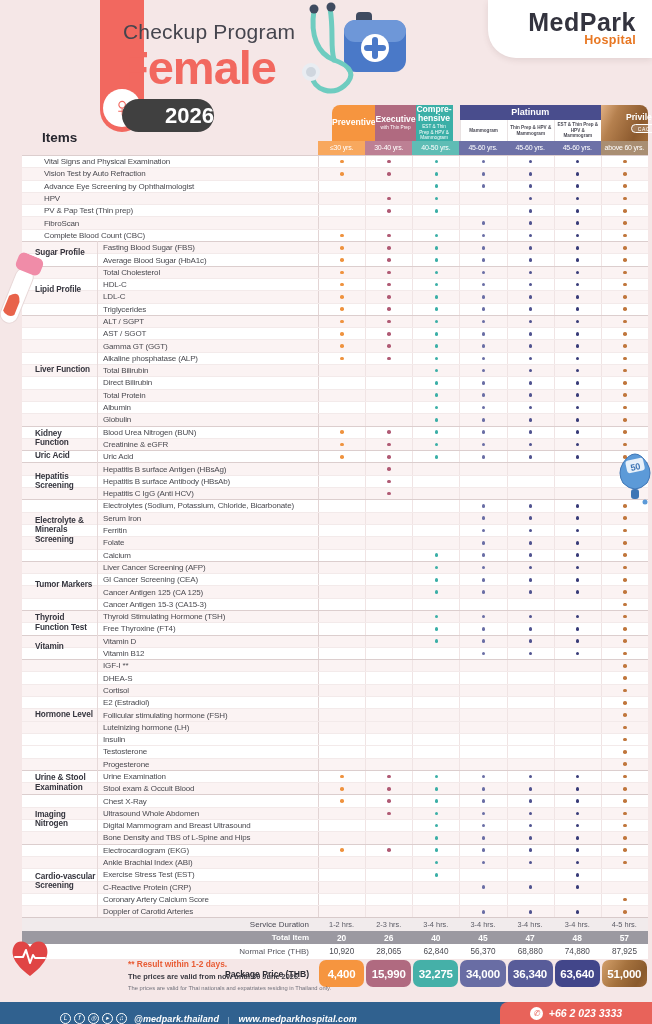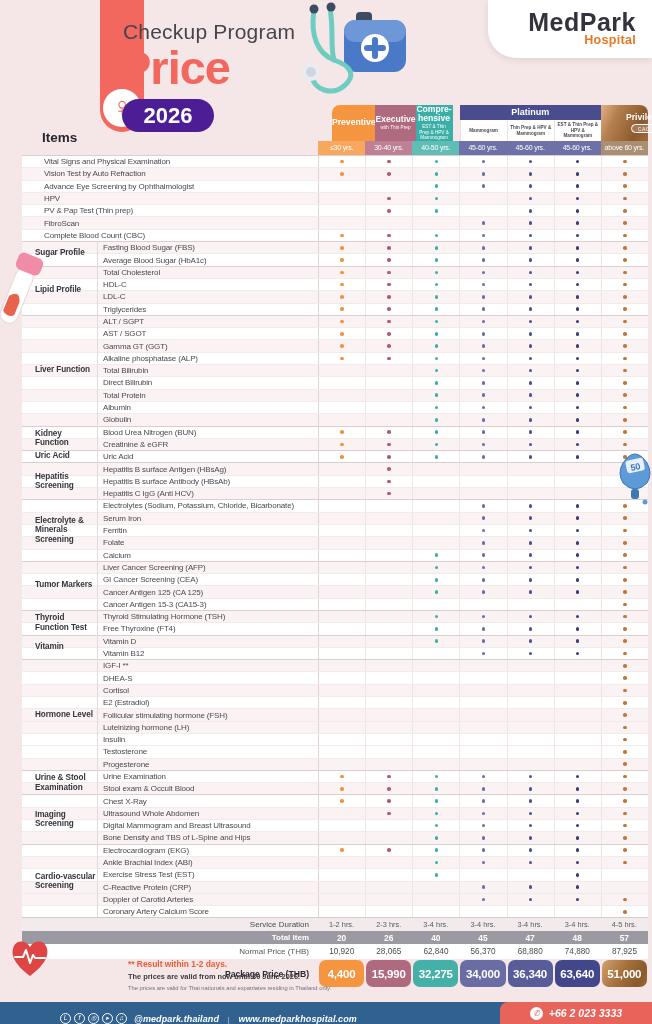--- a/index.html
+++ b/index.html
@@ -6,22 +6,22 @@
   .page{position:relative;width:652px;height:1024px;background:#F5E7E7;overflow:hidden;
         font-family:"Liberation Sans",sans-serif;-webkit-font-smoothing:antialiased;}
   
   .fem-badge{position:absolute;left:100px;top:0;width:44px;height:132px;background:#F2685F;
              border-radius:0 0 22px 22px;}
   .fem-circle{position:absolute;left:3px;bottom:5px;width:38px;height:38px;background:#fff;
               border-radius:50%;display:flex;align-items:center;justify-content:center;}
   .fem-sym{color:#F2685F;font-size:27px;font-weight:bold;line-height:1;margin-top:-2px;}
   .eyebrow{position:absolute;left:123px;top:20px;font-size:21px;color:#45454E;letter-spacing:.2px;}
   .big-title{position:absolute;left:120px;top:40px;font-size:47px;font-weight:bold;color:#F2685F;letter-spacing:-1px;}
-  .year-pill{position:absolute;left:122px;top:99px;width:92px;height:33px;background:#4c1d95;
-             border-radius:17px;color:#fff;font-size:22px;font-weight:bold;text-align:center;line-height:33px;}
+  .year-pill{position:absolute;left:122px;top:99px;width:92px;height:33px;background:#404040;
+             border-radius:17px;color:#fff;font-size:22px;font-weight:bold;text-align:right;line-height:33px;}
   .logo-card{position:absolute;right:0;top:0;width:164px;height:58px;background:#fff;
              border-radius:0 0 0 28px;box-shadow:0 2px 6px rgba(90,60,60,.12);text-align:right;padding-right:16px;box-sizing:border-box;}
   .logo-name{font-size:25px;font-weight:bold;color:#33333E;letter-spacing:.5px;margin-top:9px;line-height:26px;}
   .logo-sub{font-size:12.5px;font-weight:bold;color:#E87722;line-height:12px;margin-top:-1px;letter-spacing:.3px;}
   .items-heading{position:absolute;left:42px;top:130px;font-size:13.5px;font-weight:bold;color:#26262E;}
   
   .table-wrap{position:absolute;left:22px;top:105px;width:626px;}
   .t-header{display:flex;height:50px;}
   .t-h-left{width:296px;}
   .t-h-cols{width:330px;display:flex;flex-direction:column;}
@@ -96,21 +96,21 @@
 <body>
 
 <div class="page">
 
   <div class="fem-badge">
     <div class="fem-circle">
       <span class="fem-sym">♀</span>
     </div>
   </div>
   <div class="eyebrow">Checkup Program</div>
-  <div class="big-title">Price</div>
+  <div class="big-title">Female</div>
   <div class="year-pill">2026</div>
 
   <svg class="steth" width="132" height="102" viewBox="0 0 132 102">
     <rect x="56" y="10" width="16" height="12" rx="4" fill="#3F4B60"></rect>
     <rect x="44" y="18" width="62" height="52" rx="12" fill="#4A79C8"></rect>
     <rect x="44" y="18" width="62" height="22" rx="11" fill="#6E97D8"></rect>
     <circle cx="75" cy="46" r="14" fill="#fff"></circle>
     <path d="M75 38 v16 M67 46 h16" stroke="#4A79C8" stroke-width="6" stroke-linecap="round"></path>
     <path d="M14 8 C 10 34, 18 52, 34 58 C 52 64, 56 74, 44 84 C 32 94, 14 88, 12 74" fill="none" stroke="#6ECCC0" stroke-width="5" stroke-linecap="round"></path>
     <path d="M30 6 C 34 30, 30 44, 34 58" fill="none" stroke="#6ECCC0" stroke-width="5" stroke-linecap="round"></path>
@@ -1295,21 +1295,21 @@
               <div class="dot" style="background: rgb(80, 83, 143);"></div>
             </div>
             <div class="dcell c5">
               <div class="dot" style="background: rgb(56, 59, 120);"></div>
             </div>
             <div class="dcell c6">
               <div class="dot" style="background: rgb(192, 118, 60);"></div>
             </div>
           </div>
           <div class="g-line"></div>
-          <div class="g-label">Imaging Screening</div>
+          <div class="g-label">Imaging Nitrogen</div>
         </div>
         <div class="sect grouped">
           <div class="row first">
             <div class="row-name">Electrocardiogram (EKG)</div>
             <div class="dcell c0">
               <div class="dot" style="background: rgb(239, 146, 62);"></div>
             </div>
             <div class="dcell c1">
               <div class="dot" style="background: rgb(176, 90, 116);"></div>
             </div>
@@ -1372,46 +1372,46 @@
               <div class="dot" style="background: rgb(106, 110, 165);"></div>
             </div>
             <div class="dcell c4">
               <div class="dot" style="background: rgb(80, 83, 143);"></div>
             </div>
             <div class="dcell c5">
               <div class="dot" style="background: rgb(56, 59, 120);"></div>
             </div>
             <div class="dcell c6"></div>
           </div>
-          <div class="row alt">
-            <div class="row-name">Doppler of Carotid Arteries</div>
-            <div class="dcell c0"></div>
-            <div class="dcell c1"></div>
-            <div class="dcell c2"></div>
-            <div class="dcell c3">
-              <div class="dot" style="background: rgb(106, 110, 165);"></div>
-            </div>
-            <div class="dcell c4">
-              <div class="dot" style="background: rgb(80, 83, 143);"></div>
-            </div>
-            <div class="dcell c5">
-              <div class="dot" style="background: rgb(56, 59, 120);"></div>
-            </div>
-            <div class="dcell c6">
-              <div class="dot" style="background: rgb(192, 118, 60);"></div>
-            </div>
-          </div>
           <div class="row">
             <div class="row-name">Coronary Artery Calcium Score</div>
             <div class="dcell c0"></div>
             <div class="dcell c1"></div>
             <div class="dcell c2"></div>
             <div class="dcell c3"></div>
             <div class="dcell c4"></div>
             <div class="dcell c5"></div>
+            <div class="dcell c6">
+              <div class="dot" style="background: rgb(192, 118, 60);"></div>
+            </div>
+          </div>
+          <div class="row alt">
+            <div class="row-name">Doppler of Carotid Arteries</div>
+            <div class="dcell c0"></div>
+            <div class="dcell c1"></div>
+            <div class="dcell c2"></div>
+            <div class="dcell c3">
+              <div class="dot" style="background: rgb(106, 110, 165);"></div>
+            </div>
+            <div class="dcell c4">
+              <div class="dot" style="background: rgb(80, 83, 143);"></div>
+            </div>
+            <div class="dcell c5">
+              <div class="dot" style="background: rgb(56, 59, 120);"></div>
+            </div>
             <div class="dcell c6">
               <div class="dot" style="background: rgb(192, 118, 60);"></div>
             </div>
           </div>
           <div class="g-line"></div>
           <div class="g-label">Cardio-vascular Screening</div>
         </div>
       </div>
 
     <div class="frow dur-row">

